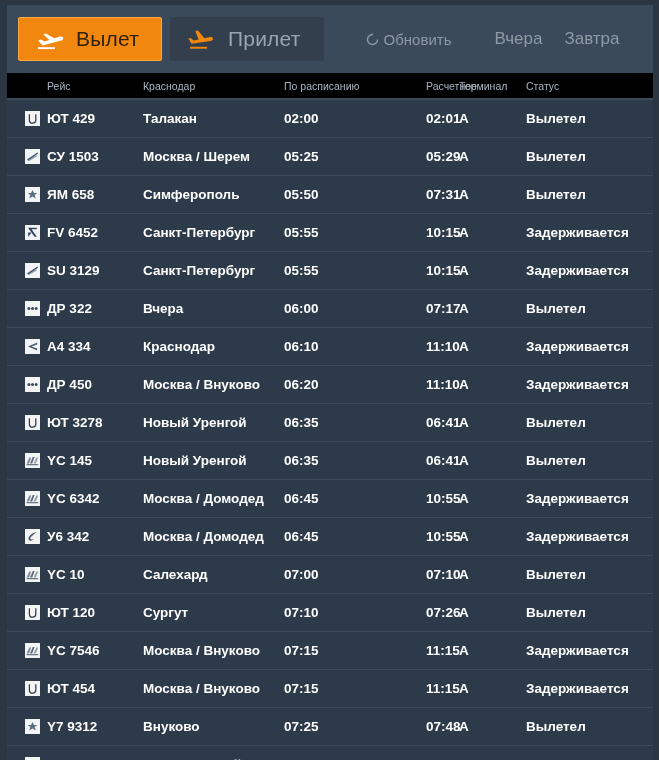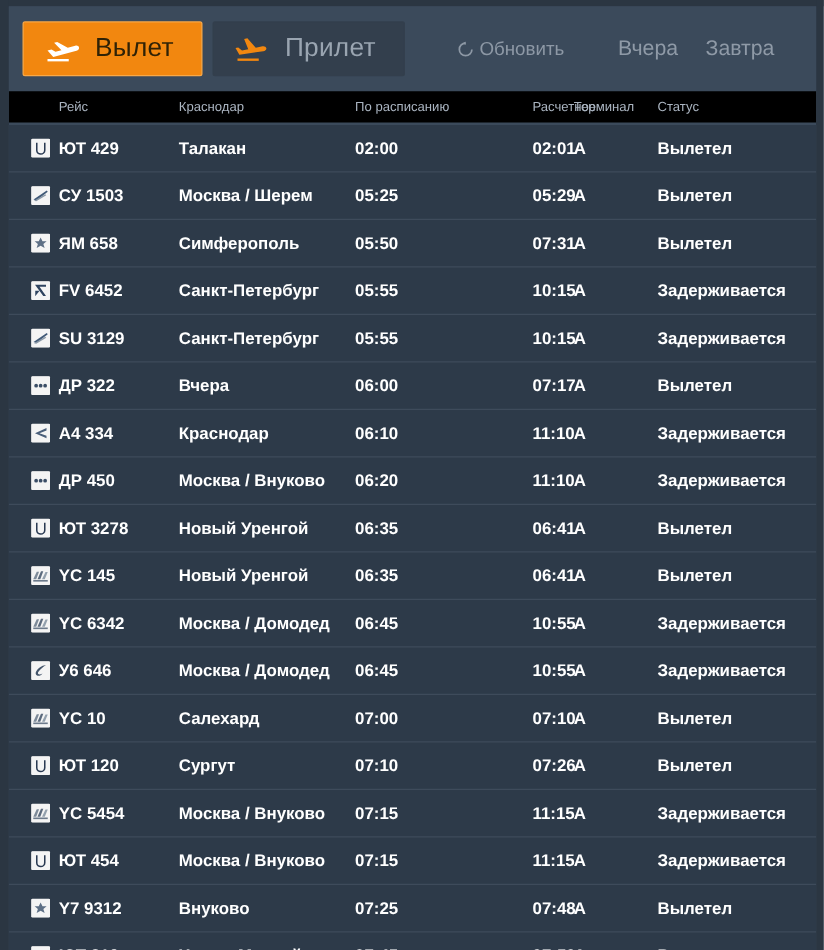--- a/index.html
+++ b/index.html
@@ -386,21 +386,21 @@
         <span class="cell c-term">A</span>
         <span class="cell c-status status-delayed">Задерживается</span>
       </div>
       <div class="row">
         <span class="cell c-logo logo-box">
           <svg viewBox="0 0 15 15">
             <rect width="15" height="15" fill="#f4f4f4"></rect>
             <path d="M11.8 3.0 C8.0 3.6 5.4 5.6 4.0 8.0 C3.2 9.4 3.4 10.8 4.6 11.4 C6.0 12.1 8.0 11.2 9.0 9.8 C7.6 10.7 6.2 10.8 5.6 10.2 C5.0 9.6 5.4 8.6 6.4 7.6 C7.8 6.1 9.8 4.4 11.8 3.0 Z" fill="#44556b"></path>
           </svg>
         </span>
-        <span class="cell c-flight">У6 646</span>
+        <span class="cell c-flight">У6 342</span>
         <span class="cell c-dest">Москва / Домодед</span>
         <span class="cell c-sched">06:45</span>
         <span class="cell c-est">10:55</span>
         <span class="cell c-term">A</span>
         <span class="cell c-status status-delayed">Задерживается</span>
       </div>
       <div class="row">
         <span class="cell c-logo logo-box">
           <svg viewBox="0 0 15 15">
             <rect width="15" height="15" fill="#f4f4f4"></rect>
@@ -434,21 +434,21 @@
       <div class="row">
         <span class="cell c-logo logo-box">
           <svg viewBox="0 0 15 15">
             <rect width="15" height="15" fill="#f4f4f4"></rect>
             <path d="M1.6 10.4 L4.4 4.4 L6.2 4.4 L4.0 10.4 Z" fill="#7d8a99"></path>
             <path d="M5.0 10.4 L7.8 4.0 L9.6 4.0 L7.2 10.4 Z" fill="#5b6a7d"></path>
             <path d="M8.6 10.4 L11.4 4.6 L13.2 4.6 L10.8 10.4 Z" fill="#93a0ad"></path>
             <rect x="1.6" y="11.0" width="11.6" height="1.3" fill="#6c7a8b"></rect>
           </svg>
         </span>
-        <span class="cell c-flight">YC 5454</span>
+        <span class="cell c-flight">YC 7546</span>
         <span class="cell c-dest">Москва / Внуково</span>
         <span class="cell c-sched">07:15</span>
         <span class="cell c-est">11:15</span>
         <span class="cell c-term">A</span>
         <span class="cell c-status status-delayed">Задерживается</span>
       </div>
       <div class="row">
         <span class="cell c-logo logo-box">
           <svg viewBox="0 0 15 15">
             <rect width="15" height="15" fill="#f4f4f4"></rect>

